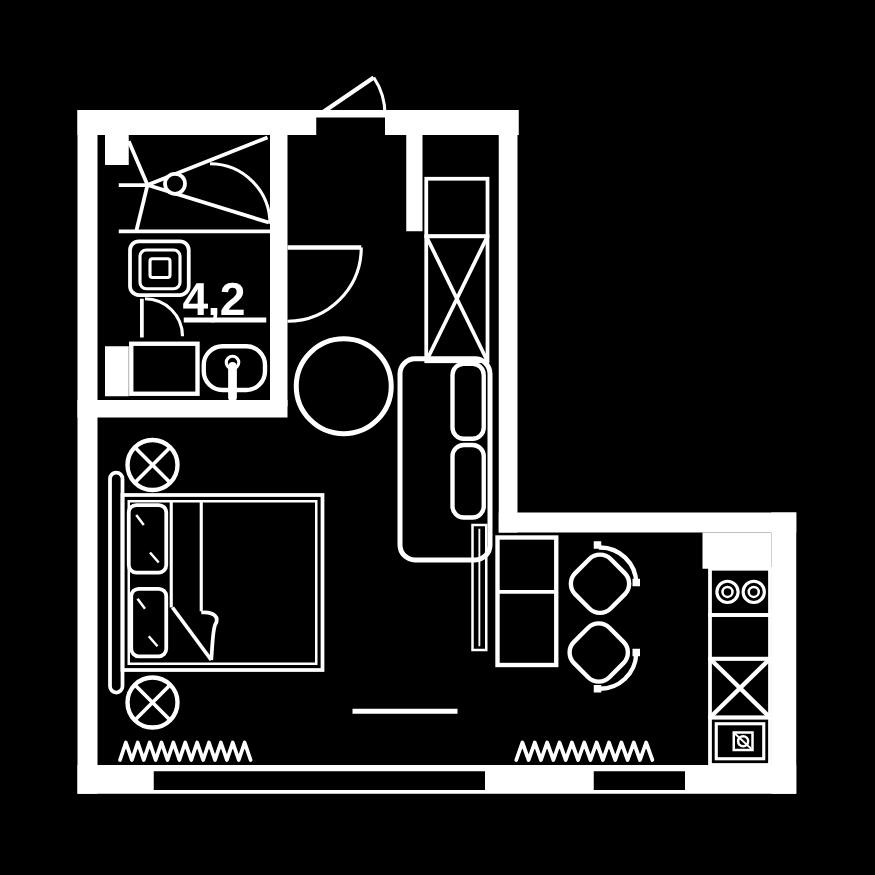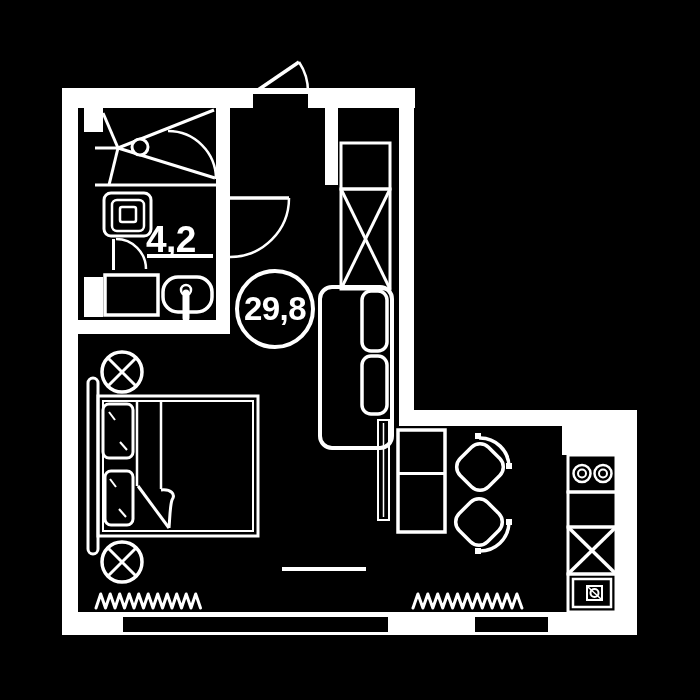--- a/index.html
+++ b/index.html
@@ -178,14 +178,13 @@
     </g>
 
     <circle cx="275" cy="309" r="38" fill="#000000" stroke="#ffffff" stroke-width="4"></circle>
   </svg>
 
   <div class="area-label bathroom-label">4,2</div>
   <div class="underline u-bath"></div>
 
   <div class="underline u-room"></div>
 
-  <div class="area-label total-label">29,8</div>
 </div>
 
 </body></html>

